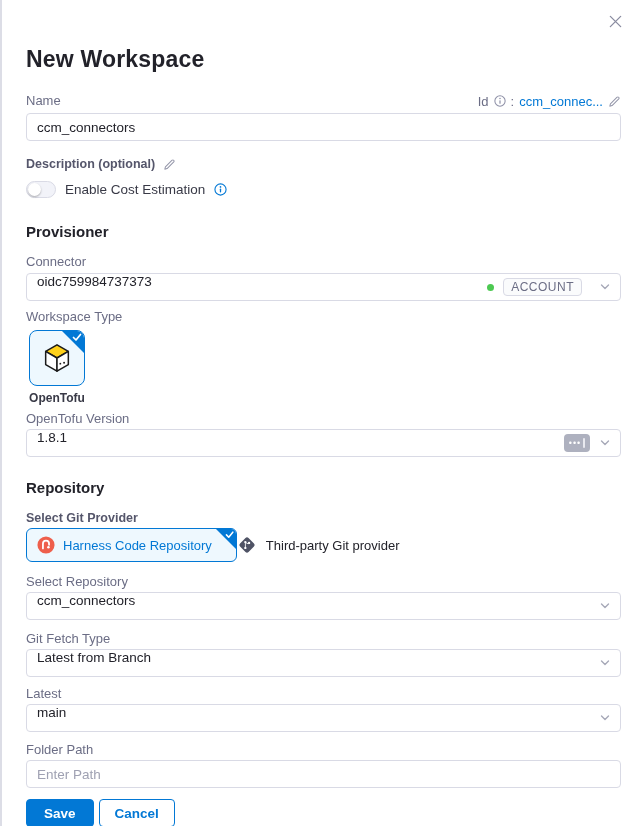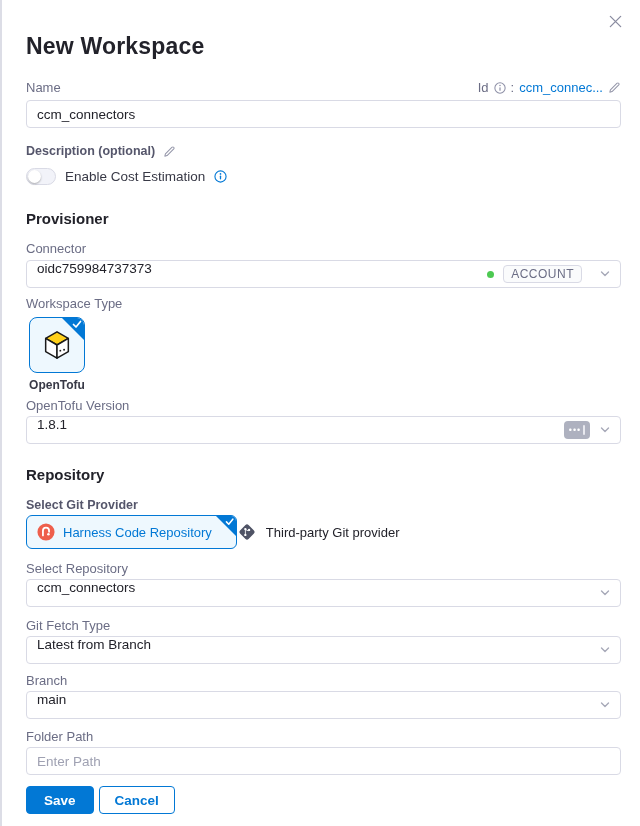--- a/index.html
+++ b/index.html
@@ -3,31 +3,31 @@
 <meta charset="utf-8">
 <style>
   * { box-sizing: border-box; margin: 0; padding: 0; }
   html,body { background:#fff; }
   body { font-family: "Liberation Sans", sans-serif; }
   .dialog {
     position: relative;
     width: 640px; height: 826px;
     background: #fff;
     border-left: 2px solid #dcdde6;
-    padding: 0 19px 12px 24px;
+    padding: 13px 19px 12px 24px;
     overflow: hidden;
   }
   .close-btn {
     position: absolute; top: 11px; right: 15px;
     width: 20px; height: 20px;
     background: none; border: none; cursor: pointer;
     display: flex; align-items: center; justify-content: center;
   }
   .title { margin-top: 32px; font-size: 23px; font-weight: 700; color: #22222a; line-height: 28px; letter-spacing: .2px; }
-  .row-between { display: flex; justify-content: space-between; align-items: flex-start; }
+  .row-between { display: flex; justify-content: space-between; align-items: center; }
   .label { font-size: 13px; color: #6b6d85; line-height: 16px; display: block; }
   .label-bold { font-weight: 700; color: #55566b; font-size: 12.5px; }
   .mt20{margin-top:20px}.mt15{margin-top:15px}.mt13{margin-top:13px}.mt12{margin-top:12px}
   .mt11{margin-top:11px}.mt10{margin-top:10px}.mt9{margin-top:9px}.mt8{margin-top:8px}
   .mt6{margin-top:6px}.mt5{margin-top:5px}.mt4{margin-top:4px}.mt3{margin-top:3px}.mt2{margin-top:2px}
   .mt25{margin-top:25px}.mt22{margin-top:22px}
 
   .id-row { display:flex; align-items:center; gap:5px; font-size:13px; color:#6b6d85; }
   .id-link { color:#0278d5; text-decoration:none; font-size:13px; }
 
@@ -266,21 +266,21 @@
   <span class="label mt11">Git Fetch Type</span>
   <div class="selectbox mt2">
     <span class="value">Latest from Branch</span>
     <span class="icon">
       <svg width="12" height="12" viewBox="0 0 12 12">
           <polyline points="2.5,4 6,7.5 9.5,4" fill="none" stroke="#a7a9b8" stroke-width="1.4" stroke-linecap="round" stroke-linejoin="round"></polyline>
         </svg>
     </span>
   </div>
 
-  <span class="label mt9">Branch</span>
+  <span class="label mt9">Latest</span>
   <div class="selectbox mt2">
     <span class="value">main</span>
     <span class="icon">
       <svg width="12" height="12" viewBox="0 0 12 12">
           <polyline points="2.5,4 6,7.5 9.5,4" fill="none" stroke="#a7a9b8" stroke-width="1.4" stroke-linecap="round" stroke-linejoin="round"></polyline>
         </svg>
     </span>
   </div>
 
   <span class="label mt10">Folder Path</span>

